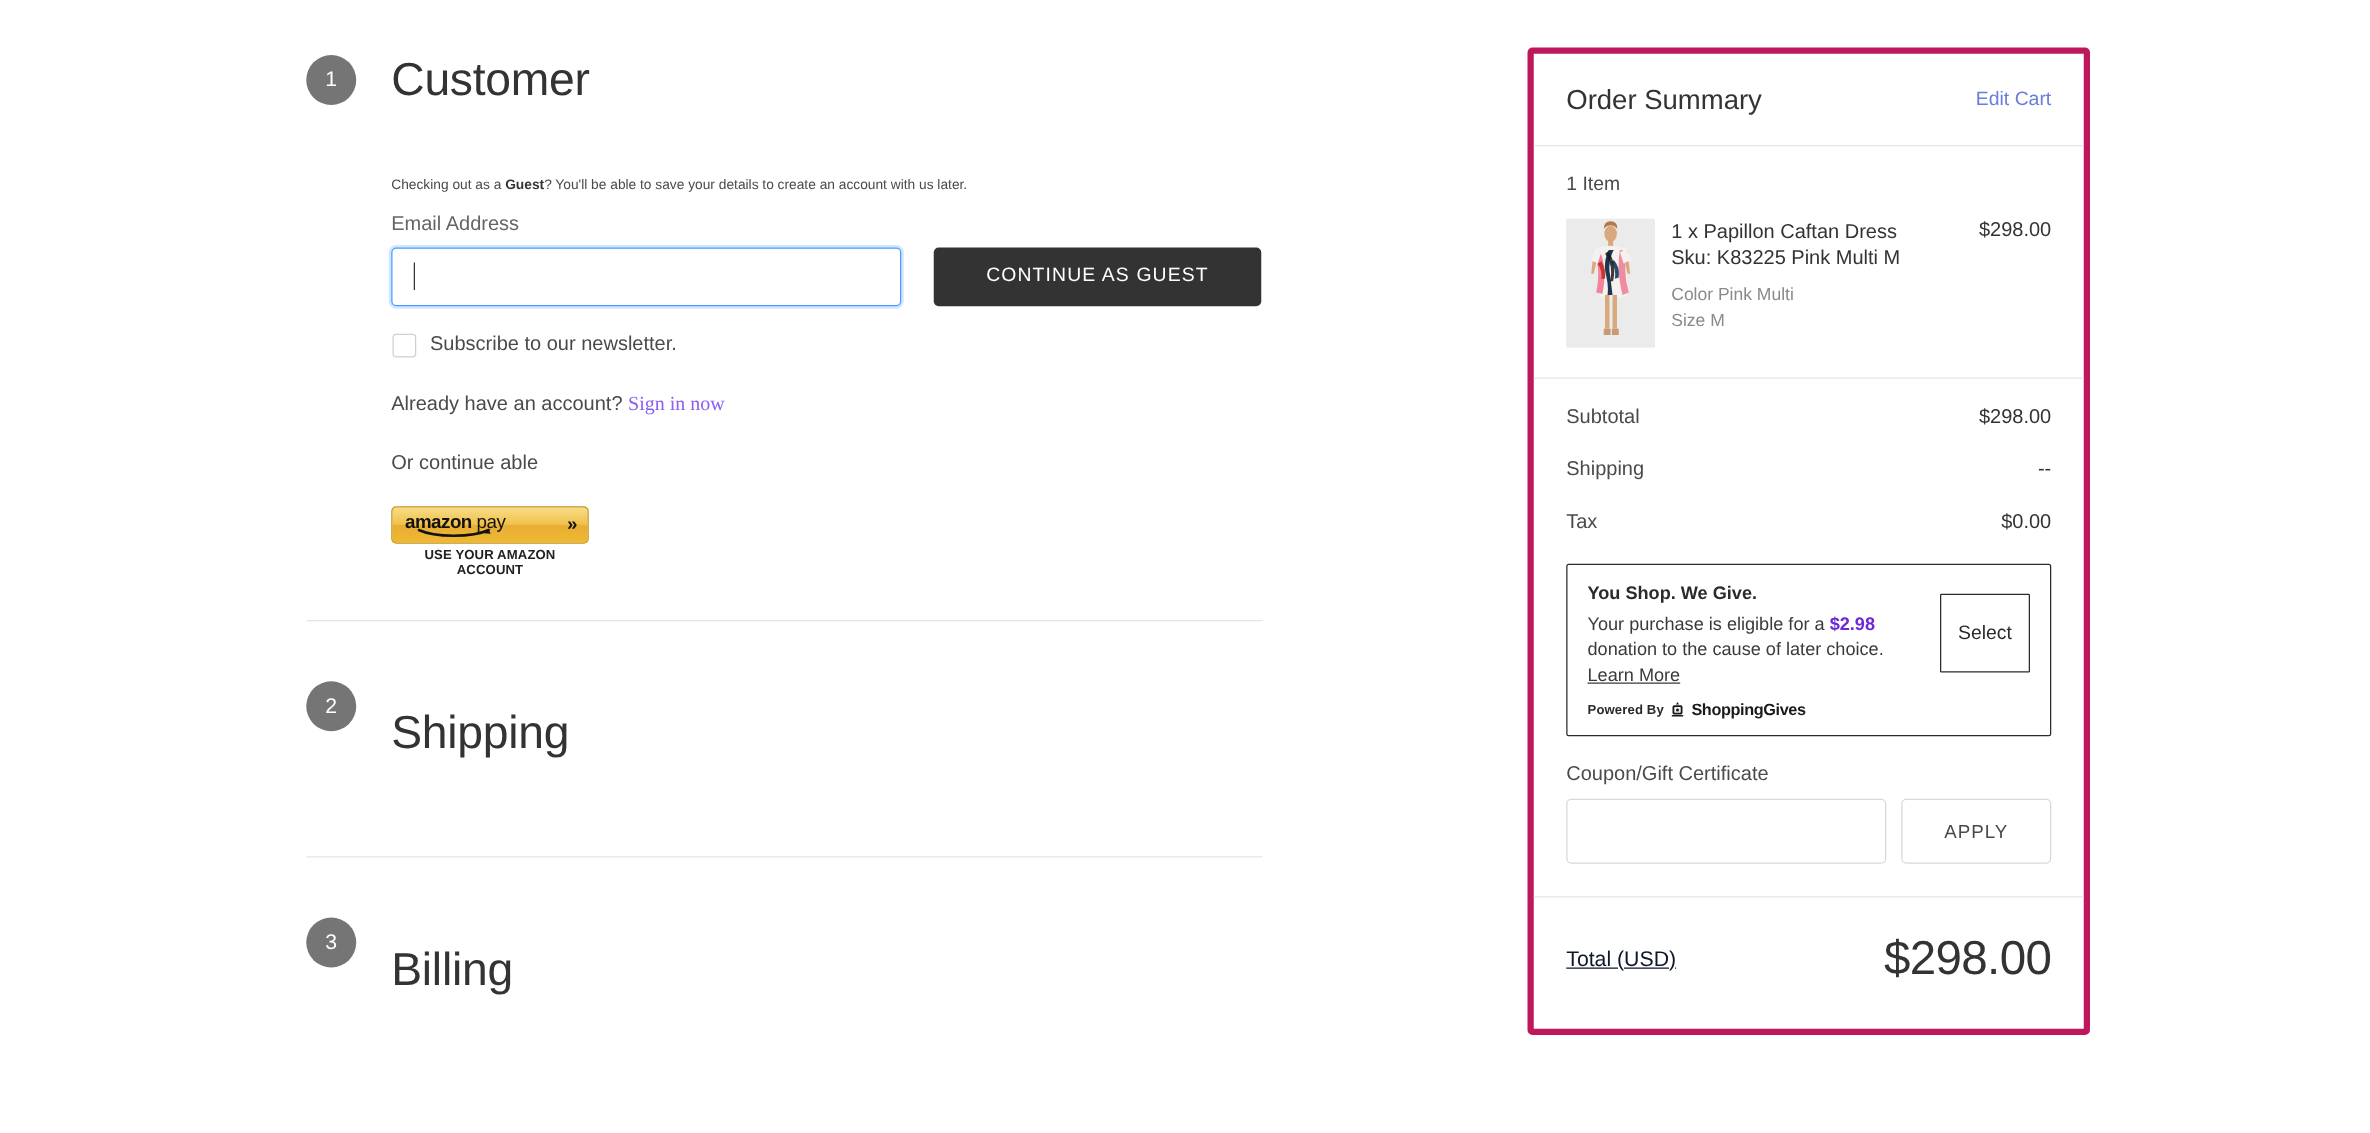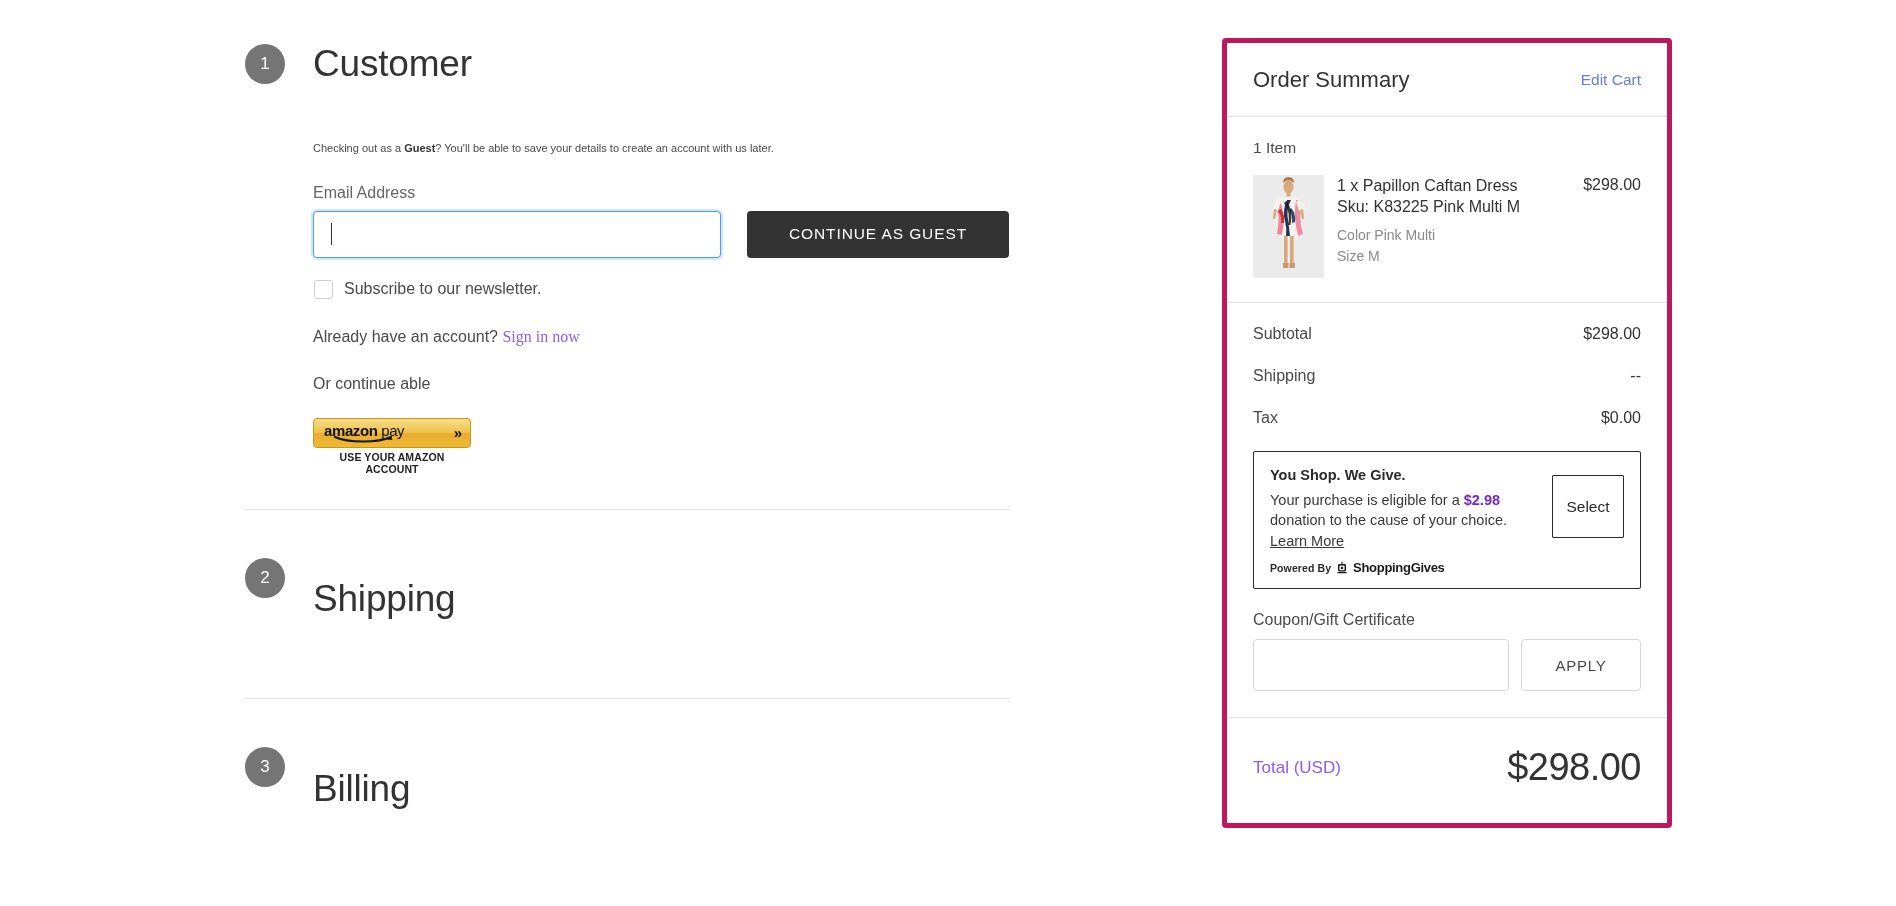--- a/index.html
+++ b/index.html
@@ -66,21 +66,21 @@
     line-height: 1.5;
     color: #4a4a4a;
     max-width: 660px;
     margin-top: 26px;
   }
   .guest-line b { font-weight: 700; color: #333; }
 
   .field-label {
     font-size: 16px;
     color: #666666;
-    margin-top: 27px;
+    margin-top: 14px;
     margin-bottom: 9px;
   }
   .email-row {
     display: flex;
     align-items: flex-start;
     gap: 26px;
   }
   .email-input {
     width: 408px;
     height: 47px;
@@ -398,21 +398,22 @@
   }
 
   .grand {
     display: flex;
     justify-content: space-between;
     align-items: center;
     padding: 28px 26px 34px 26px;
   }
   .grand-label {
     font-size: 17px;
-    color: #8b5cf6;
+    color: #0f172a;
+    text-decoration: underline;
   }
   .grand-val {
     font-size: 38px;
     color: #333333;
     font-weight: 400;
     letter-spacing: -0.5px;
   }
 </style>
 </head>
 <body>
@@ -556,21 +557,21 @@
         <span class="val">--</span>
       </div>
       <div class="tot-row">
         <span>Tax</span>
         <span class="val">$0.00</span>
       </div>
 
       <div class="donate">
         <div class="donate-left">
           <div class="donate-title">You Shop. We Give.</div>
-          <div class="donate-text"><span>Your purchase is eligible for a </span><b>$2.98</b><span> donation to the cause of your choice.</span></div>
+          <div class="donate-text"><span>Your purchase is eligible for a </span><b>$2.98</b><span> donation to the cause of later choice.</span></div>
           <a class="donate-learn">Learn More</a>
           <div class="powered">
             <span class="powered-by">Powered By</span>
             <svg width="12" height="13" viewBox="0 0 12 13">
               <path d="M6 0.6 L7.2 2.6 L4.8 2.6 Z" fill="#1a1a1a"></path>
               <rect x="2" y="3.1" width="8" height="7.4" rx="1.4" fill="#1a1a1a"></rect>
               <rect x="3.4" y="4.6" width="5.2" height="4.6" rx="0.6" fill="#ececec"></rect>
               <circle cx="6" cy="6.9" r="1.2" fill="#1a1a1a"></circle>
               <rect x="1.4" y="10.9" width="9.2" height="1.3" rx="0.5" fill="#1a1a1a"></rect>
             </svg>

